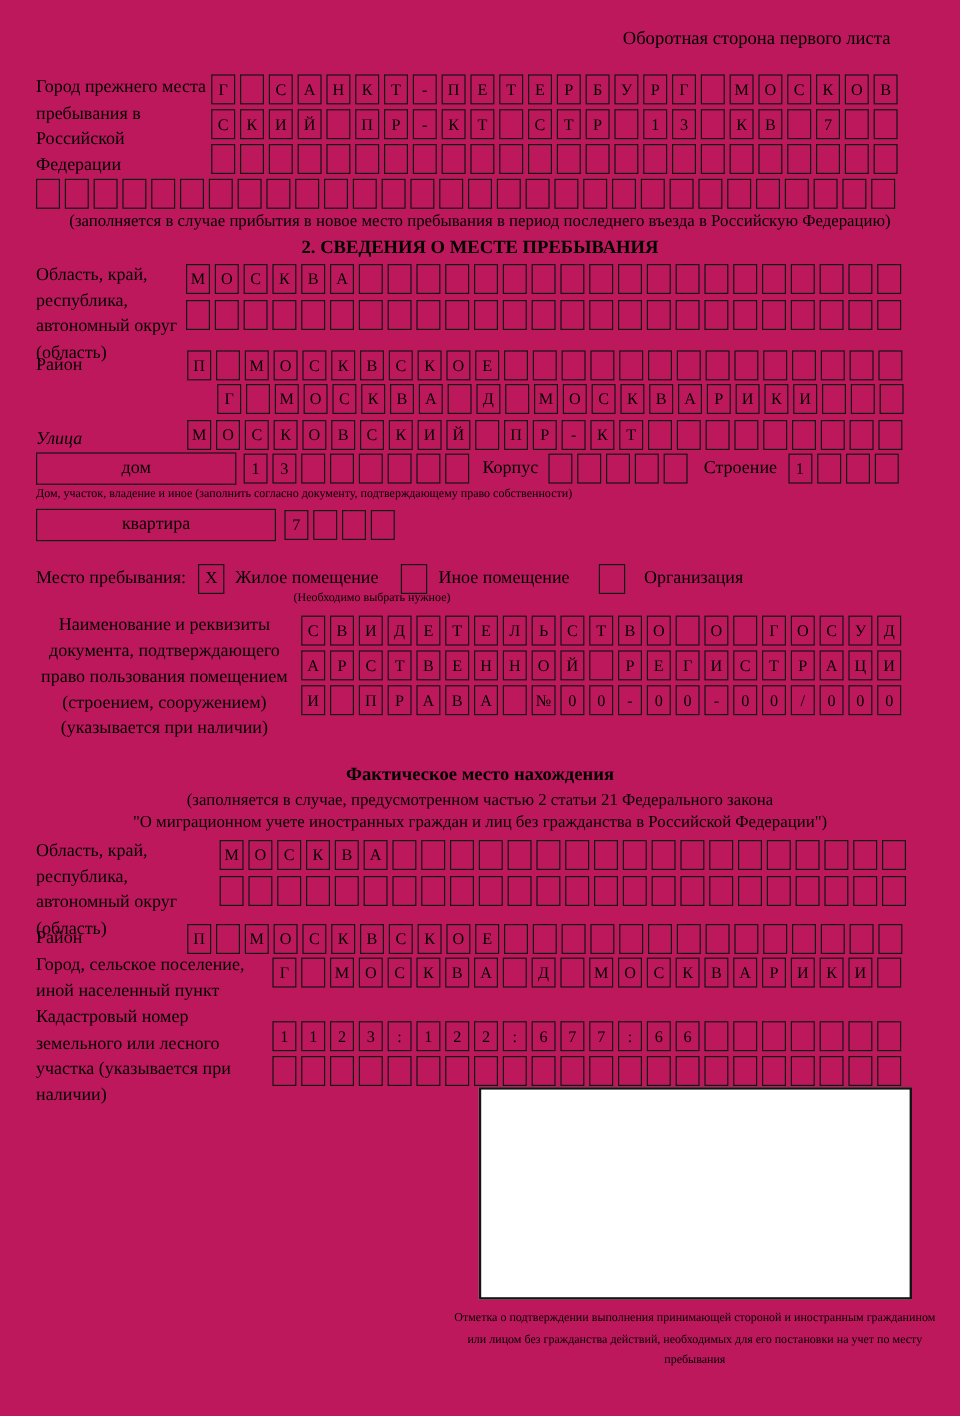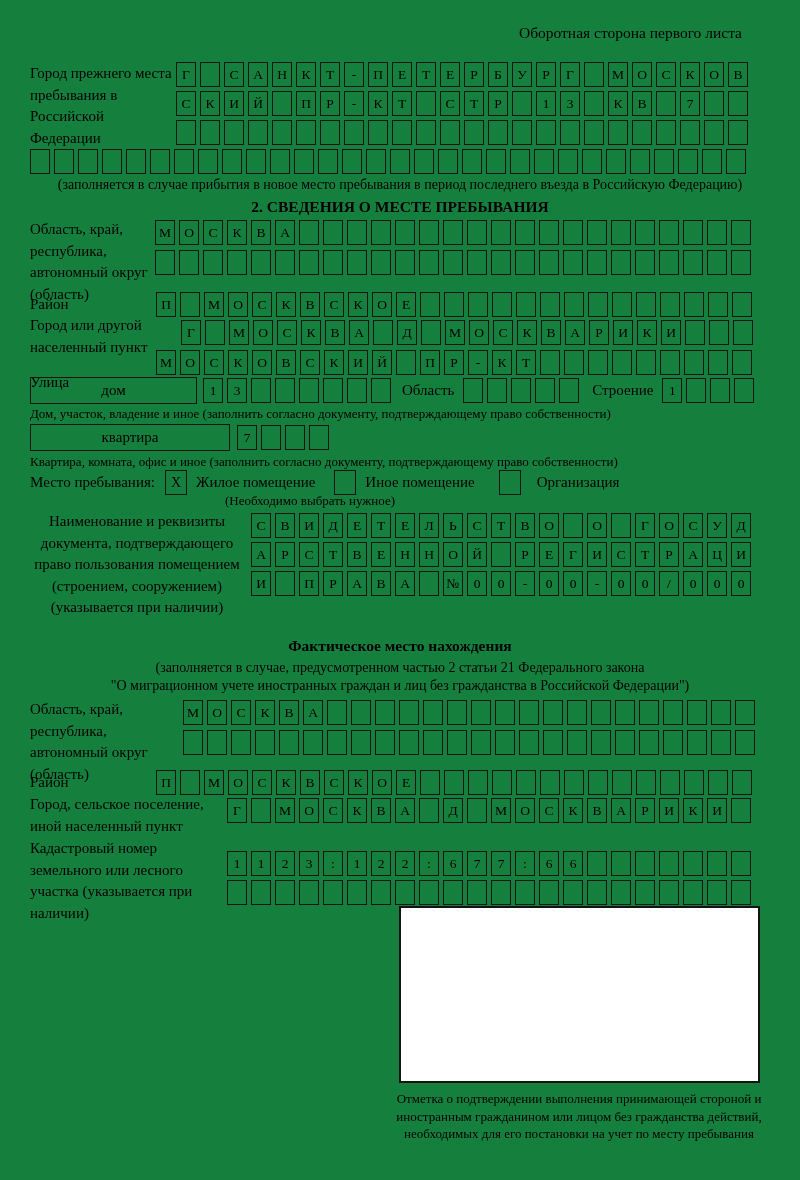--- a/index.html
+++ b/index.html
@@ -1,24 +1,24 @@
 <!DOCTYPE html>
 <html><head>
 <meta charset="utf-8">
 <style>
   html,body { margin:0; padding:0; background:#ffffff; }
   .page {
-    position:relative; width:800px; height:1180px; background:#15803d;
+    position:relative; width:800px; height:1180px; background:#be185d;
     font-family:"Liberation Serif", serif; color:#000; overflow:hidden;
   }
   .hdr { position:absolute; top:24px; right:58px; font-size:15.5px; }
   .lbl { position:absolute; font-size:15px; line-height:21.5px; }
   .title { position:absolute; left:0; width:100%; text-align:center; font-weight:bold; font-size:15.5px; }
   .caption { position:absolute; font-size:14px; }
-  .caption13 { position:absolute; font-size:13px; }
+  .caption13 { position:absolute; font-size:10px; }
   .center { left:0; width:100%; text-align:center; }
   .cellrow { position:absolute; display:flex; gap:4px; }
   .cellrow-i { display:flex; gap:4px; }
   .cell {
     width:20px; height:25px; box-sizing:border-box; border:1.6px solid #141414;
     display:flex; align-items:center; justify-content:center;
     font-size:13.5px; flex:0 0 auto;
   }
   .comb { position:absolute; display:flex; align-items:center; }
   .wbox {
@@ -232,21 +232,20 @@
       <span class="cell"></span>
       <span class="cell"></span>
       <span class="cell"></span>
       <span class="cell"></span>
       <span class="cell"></span>
       <span class="cell"></span>
       <span class="cell"></span>
       <span class="cell"></span>
     </div>
 
-  <div class="lbl" style="left:30px; top:315px; width:150px;">Город или другой населенный пункт</div>
   <div class="cellrow" style="left:181px; top:320px;">
       <span class="cell">Г</span>
       <span class="cell"></span>
       <span class="cell">М</span>
       <span class="cell">О</span>
       <span class="cell">С</span>
       <span class="cell">К</span>
       <span class="cell">В</span>
       <span class="cell">А</span>
       <span class="cell"></span>
@@ -260,21 +259,21 @@
       <span class="cell">А</span>
       <span class="cell">Р</span>
       <span class="cell">И</span>
       <span class="cell">К</span>
       <span class="cell">И</span>
       <span class="cell"></span>
       <span class="cell"></span>
       <span class="cell"></span>
     </div>
 
-  <div class="lbl" style="left:30px; top:372px;">Улица</div>
+  <div class="lbl" style="left:30px; top:356px;font-style:italic;">Улица</div>
   <div class="cellrow" style="left:156px; top:350px;">
       <span class="cell">М</span>
       <span class="cell">О</span>
       <span class="cell">С</span>
       <span class="cell">К</span>
       <span class="cell">О</span>
       <span class="cell">В</span>
       <span class="cell">С</span>
       <span class="cell">К</span>
       <span class="cell">И</span>
@@ -301,21 +300,21 @@
     <div class="cellrow-i" style="margin-left:6px;">
         <span class="cell">1</span>
         <span class="cell">3</span>
         <span class="cell"></span>
         <span class="cell"></span>
         <span class="cell"></span>
         <span class="cell"></span>
         <span class="cell"></span>
         <span class="cell"></span>
       </div>
-    <div class="inl" style="margin:0 9px 0 11px;">Область</div>
+    <div class="inl" style="margin:0 9px 0 11px;">Корпус</div>
     <div class="cellrow-i">
         <span class="cell"></span>
         <span class="cell"></span>
         <span class="cell"></span>
         <span class="cell"></span>
         <span class="cell"></span>
       </div>
     <div class="inl" style="margin:0 9px 0 13px;">Строение</div>
     <div class="cellrow-i">
         <span class="cell">1</span>
@@ -328,21 +327,20 @@
 
   <div class="comb" style="left:30px; top:424px;">
     <div class="wbox" style="width:200px;">квартира</div>
     <div class="cellrow-i" style="margin-left:7px;">
         <span class="cell">7</span>
         <span class="cell"></span>
         <span class="cell"></span>
         <span class="cell"></span>
       </div>
   </div>
-  <div class="caption13" style="left:30px; top:454px;">Квартира, комната, офис и иное (заполнить согласно документу, подтверждающему право собственности)</div>
 
   <div class="comb" style="left:30px; top:470px;">
     <div class="inl">Место пребывания:</div>
     <div class="chk" style="margin-left:10px;">X</div>
     <div class="inl" style="margin-left:9px;">Жилое помещение</div>
     <div class="chk" style="margin-left:19px;"></div>
     <div class="inl" style="margin-left:9px;">Иное помещение</div>
     <div class="chk" style="margin-left:24px;"></div>
     <div class="inl" style="margin-left:16px;">Организация</div>
   </div>

